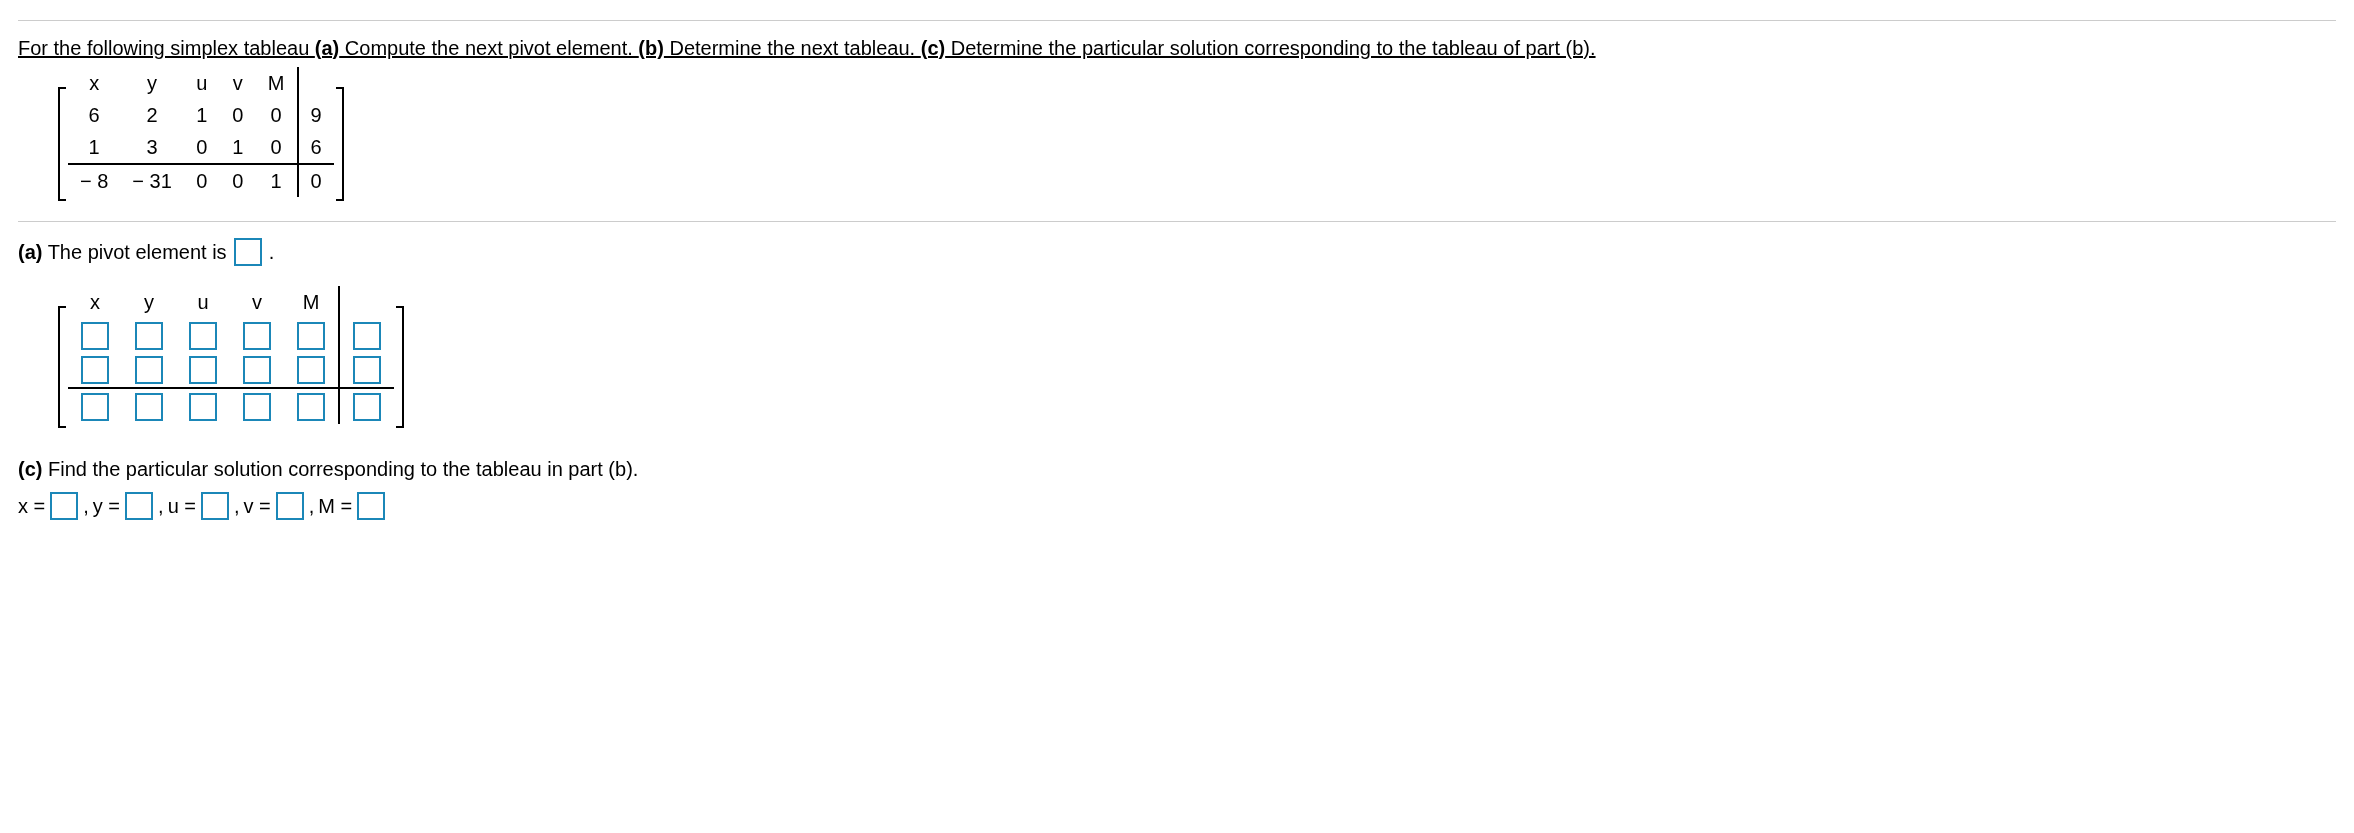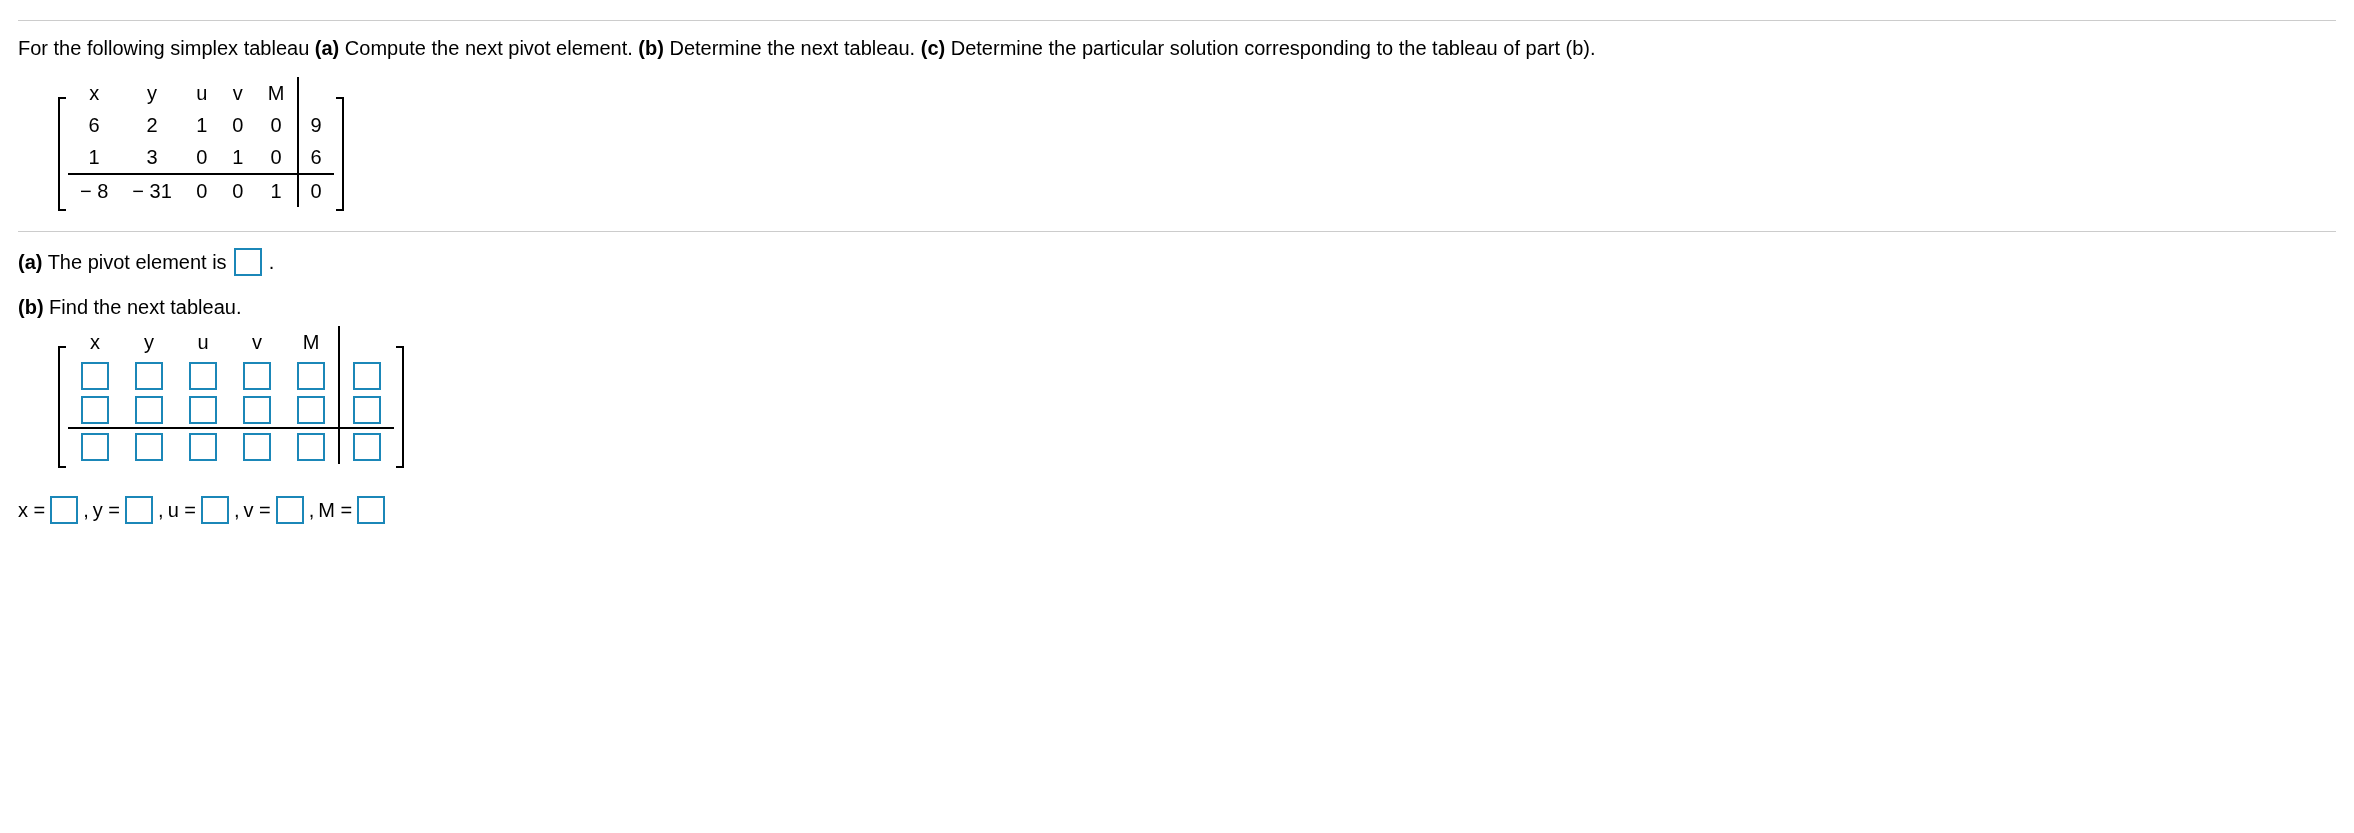--- a/index.html
+++ b/index.html
@@ -4,21 +4,21 @@
   <style>
     * { box-sizing: border-box; margin: 0; padding: 0; }
     body {
       font-family: Arial, Helvetica, sans-serif;
       font-size: 20px;
       color: #000;
       padding: 12px 18px;
       line-height: 1.5;
     }
     .hr { border-top: 1px solid #ccc; margin: 8px 0 12px 0; }
-    .intro { margin-bottom: 10px; }
+    .intro { margin-bottom: 0; text-decoration: underline; }
     .bold { font-weight: bold; }
     
     .tableau-wrap {
       display: inline-block;
       margin: 4px 0 8px 40px;
       position: relative;
       padding: 0 10px;
     }
     .bracket-left, .bracket-right {
       position: absolute;
@@ -112,21 +112,20 @@
 
 <div class="hr"></div>
 
 <div class="part part-a-line">
   <span><span class="bold">(a)</span><span> The pivot element is </span></span>
   <span class="input-box"></span>
   <span>.</span>
 </div>
 
 <div class="part">
-  <p><span class="bold">(b)</span><span> Find the next tableau.</span></p>
 
   <div class="tableau-wrap">
     <div class="bracket-left"></div>
     <div class="bracket-right"></div>
     <table class="tableau">
       <tbody>
           <tr>
         <th>x</th>
         <th>y</th>
         <th>u</th>
@@ -157,20 +156,21 @@
         <td><span class="input-box"></span></td>
         <td class="sep-right"><span class="input-box"></span></td>
         <td><span class="input-box"></span></td>
       </tr>
     </tbody>
       </table>
   </div>
 </div>
 
 <div class="part">
+  <p><span class="bold">(c)</span><span> Find the particular solution corresponding to the tableau in part (b).</span></p>
   <div class="part-c-line">
     <span>x = </span>
       <span class="input-box"></span>
       <span>, </span>
     <span>y = </span>
       <span class="input-box"></span>
       <span>, </span>
     <span>u = </span>
       <span class="input-box"></span>
       <span>, </span>

